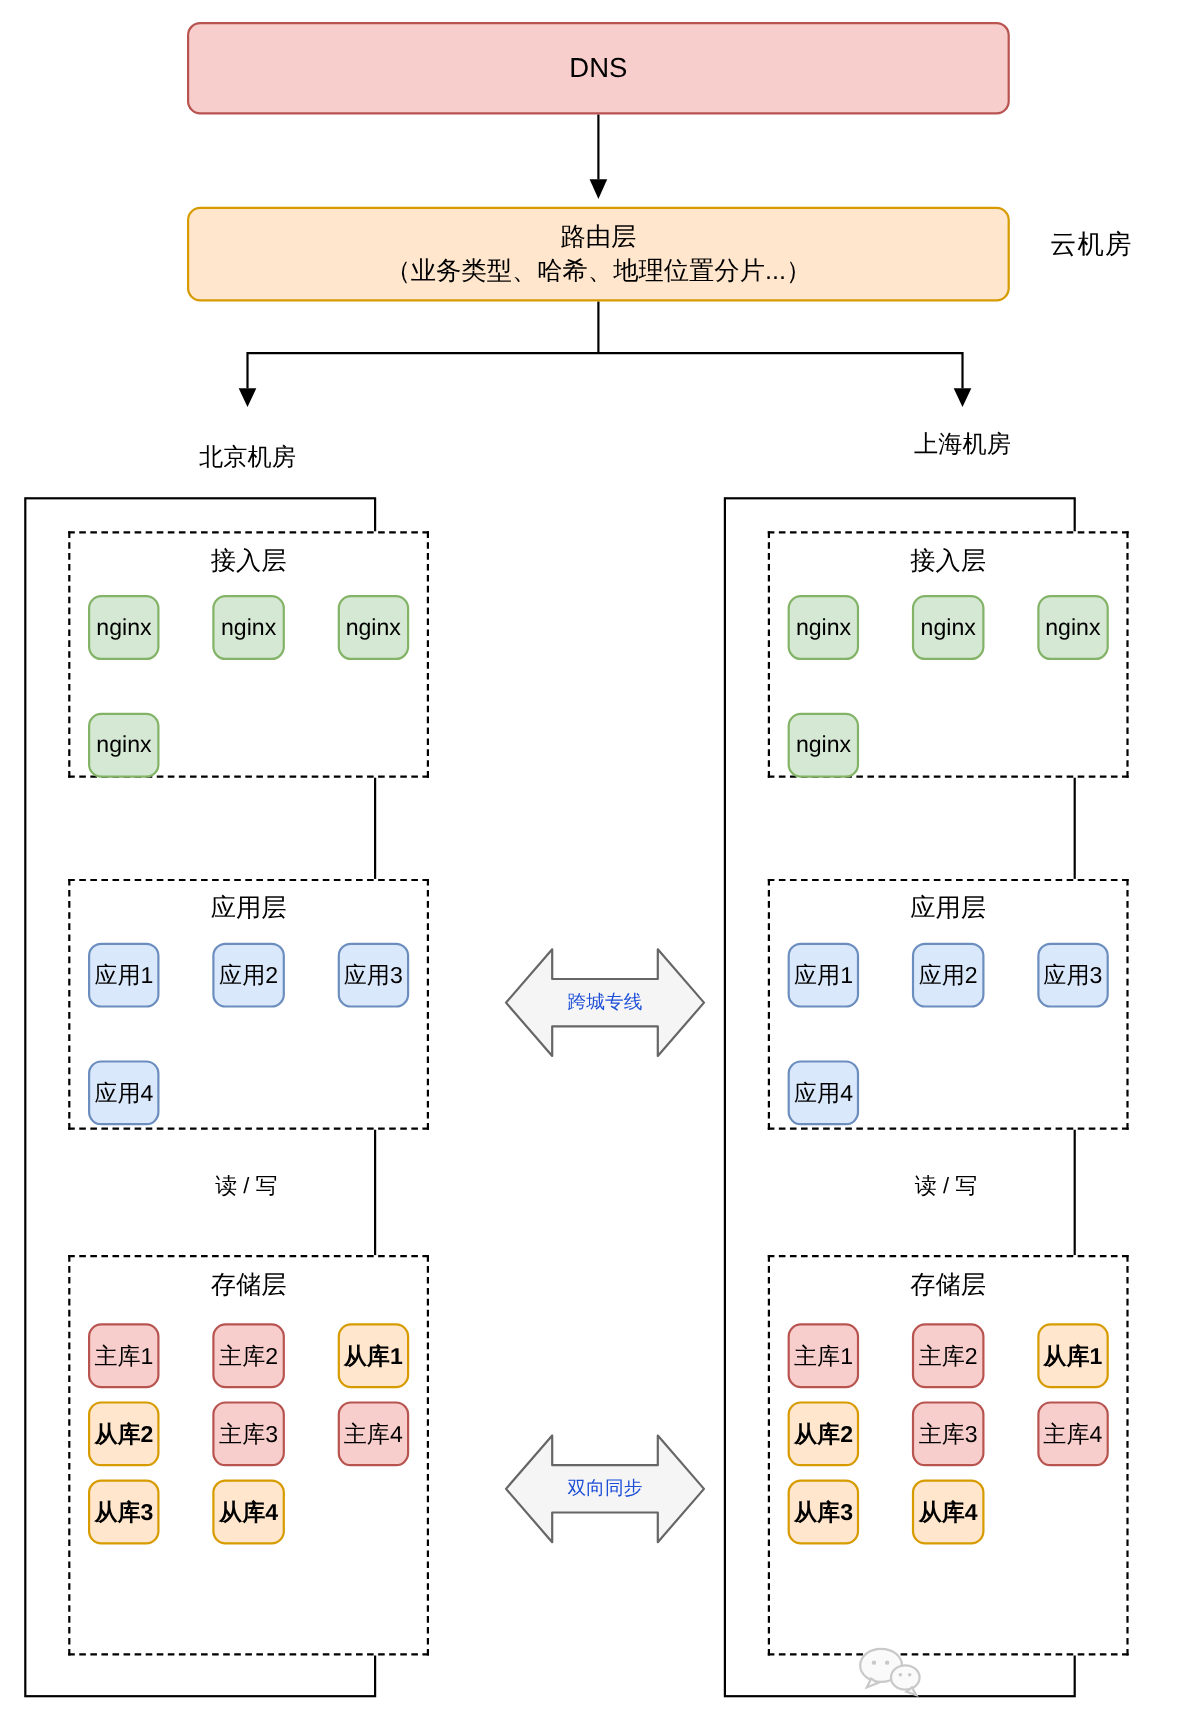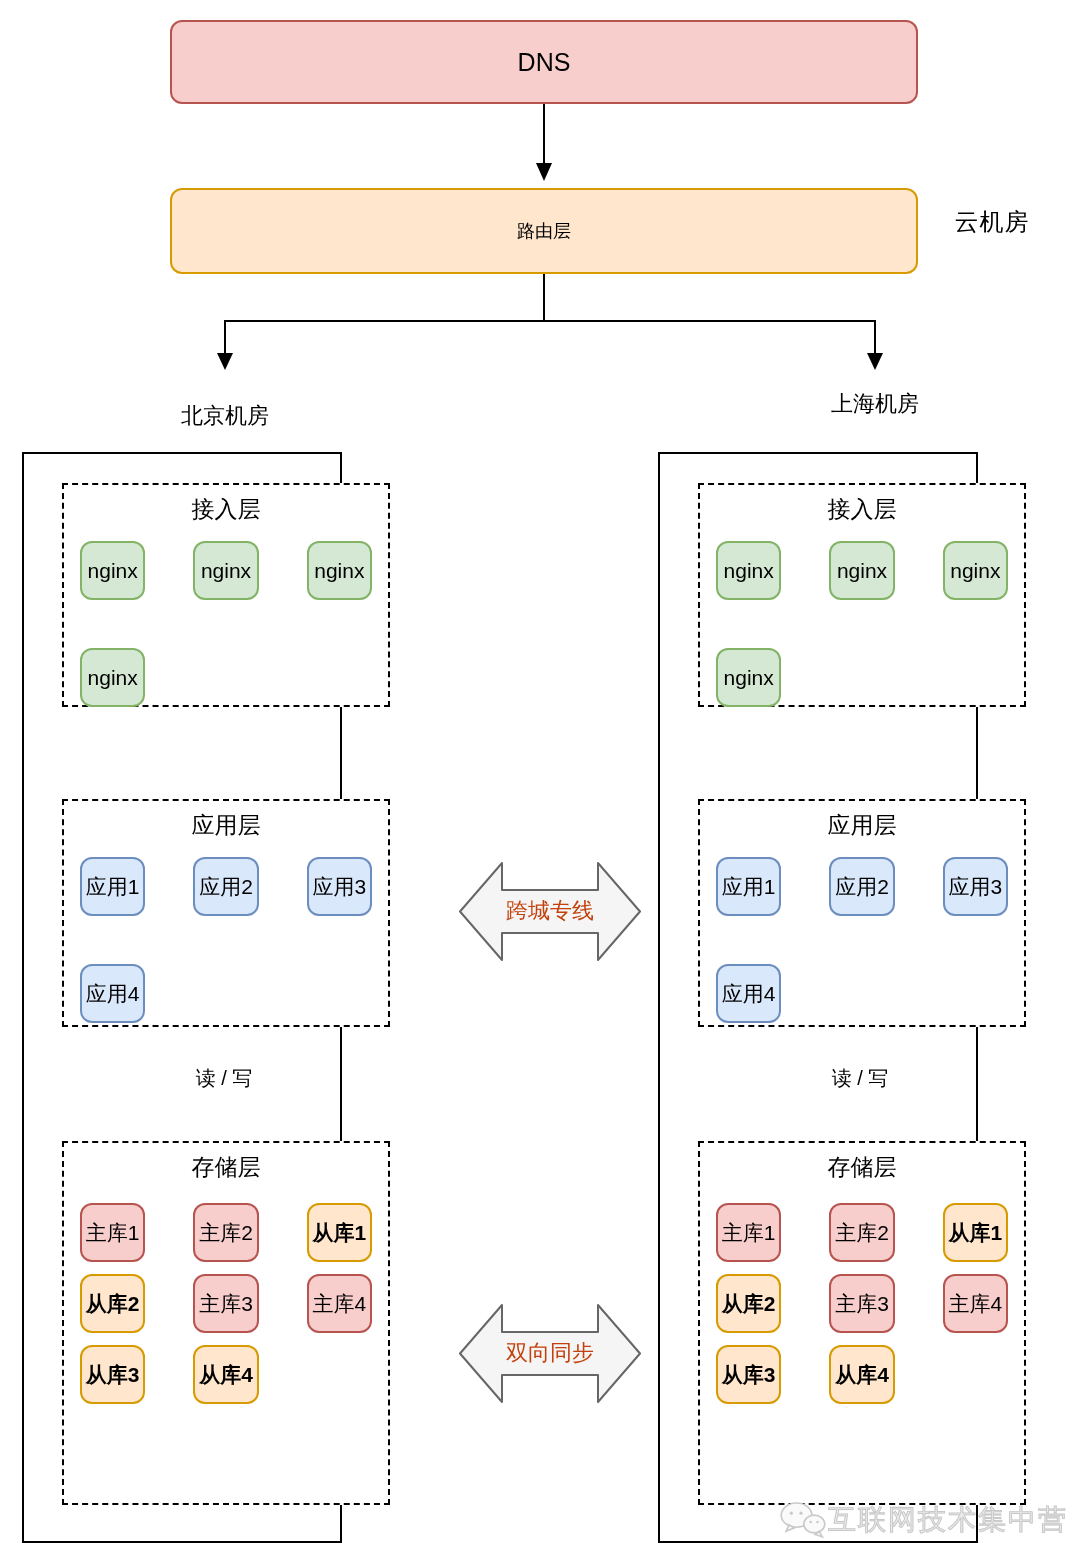--- a/index.html
+++ b/index.html
@@ -5,21 +5,21 @@
   html,body { margin:0; padding:0; background:#ffffff; }
   body { font-family:"Liberation Sans","DejaVu Sans",sans-serif; color:#000; }
   .canvas { position:relative; width:1080px; height:1565px; background:#fff; overflow:hidden;border-radius:10px; }
   .wires { position:absolute; left:0; top:0; width:1080px; height:1565px; pointer-events:none; }
 
   .node { position:absolute; box-sizing:border-box; display:flex; flex-direction:column;
           align-items:center; justify-content:center; border-radius:12px; }
   .dns-box { left:170px; top:20px; width:748px; height:84px;
              background:#f8cecc; border:2px solid #b85450; font-size:25px; }
   .router-box { left:170px; top:188px; width:748px; height:86px;
-                background:#ffe6cc; border:2px solid #d79b00; font-size:18px; line-height:31px; }
+                background:#ffe6cc; border:2px solid #d79b00; font-size:23px; line-height:31px; }
 
   .floating-label { position:absolute; transform:translate(-50%,-50%); font-size:22px; white-space:nowrap; }
   .cloud-label { left:992px; top:222px; font-size:24px; letter-spacing:1px; }
 
   .dc { position:absolute; top:452px; width:320px; height:1091px; border:2px solid #000;
         background:#fff; box-sizing:border-box; }
   .dc-left  { left:22px; }
   .dc-right { left:658px; }
 
   .layer { position:absolute; left:38px; width:328px; border:2px dashed #000;
@@ -34,22 +34,22 @@
   .grid-storage { top:60px; row-gap:12px; }
   .chip { height:59px; box-sizing:border-box; border-radius:12px; border:2px solid;
           display:flex; align-items:center; justify-content:center; font-size:21px; }
   .chip-green  { background:#d5e8d4; border-color:#82b366; }
   .chip-blue   { background:#dae8fc; border-color:#6c8ebf; }
   .chip-master { background:#f8cecc; border-color:#b85450; }
   .chip-slave  { background:#ffe6cc; border-color:#d79b00;font-weight:bold; }
 
   .rw-label { position:absolute; transform:translate(-50%,-50%); background:#fff;
               padding:1px 5px; font-size:20px; white-space:nowrap; z-index:2; }
-  .harrow-label { position:absolute; transform:translate(-50%,-50%); font-size:22px;
-                  color:#c2410c; white-space:nowrap; z-index:2; }
+  .harrow-label { position:absolute; transform:translate(-50%,-50%); font-size:17px;
+                  color:#1d4ed8; white-space:nowrap; z-index:2; }
 
   .watermark { position:absolute; left:778px; top:1492px; width:290px; height:55px;
                z-index:6; display:flex; align-items:center; pointer-events:none; }
   .watermark-text { font-size:28px; letter-spacing:2px; color:#ededed;
                     -webkit-text-stroke:1px #c9c9c9; text-shadow:0 0 1px #cccccc; white-space:nowrap; }
 </style>
 </head>
 <body>
 
 <div class="canvas">
@@ -91,20 +91,21 @@
     <polygon points="460,911.5 502,863 502,890 598,890 598,863 640,911.5 598,960 598,933 502,933 502,960" fill="#f5f5f5" stroke="#666666" stroke-width="2" stroke-linejoin="round"></polygon>
     <polygon points="460,1353.5 502,1305 502,1332 598,1332 598,1305 640,1353.5 598,1402 598,1375 502,1375 502,1402" fill="#f5f5f5" stroke="#666666" stroke-width="2" stroke-linejoin="round"></polygon>
   </svg>
 
   <div class="node dns-box">
     <span>DNS</span>
   </div>
 
   <div class="node router-box">
     <span>路由层</span>
+    <span>（业务类型、哈希、地理位置分片...）</span>
   </div>
 
   <div class="floating-label cloud-label">云机房</div>
 
   <div class="floating-label" style="left:225px; top:416px;">北京机房</div>
   <div class="floating-label" style="left:875px; top:404px;">上海机房</div>
 
   <div class="dc dc-left">
     <div class="layer layer-access">
       <div class="layer-title">接入层</div>
@@ -187,16 +188,15 @@
         <ellipse cx="45" cy="30" rx="13" ry="11"></ellipse>
         <path d="M51,39 l4,7 l-9,-3 z"></path>
       </g>
       <g fill="#c9c9c9">
         <circle cx="16.5" cy="16.5" r="2"></circle>
         <circle cx="28.5" cy="16.5" r="2"></circle>
         <circle cx="40.5" cy="27.5" r="1.6"></circle>
         <circle cx="49" cy="27.5" r="1.6"></circle>
       </g>
     </svg>
-    <span class="watermark-text">互联网技术集中营</span>
   </div>
 
 </div>
 
 </body></html>

